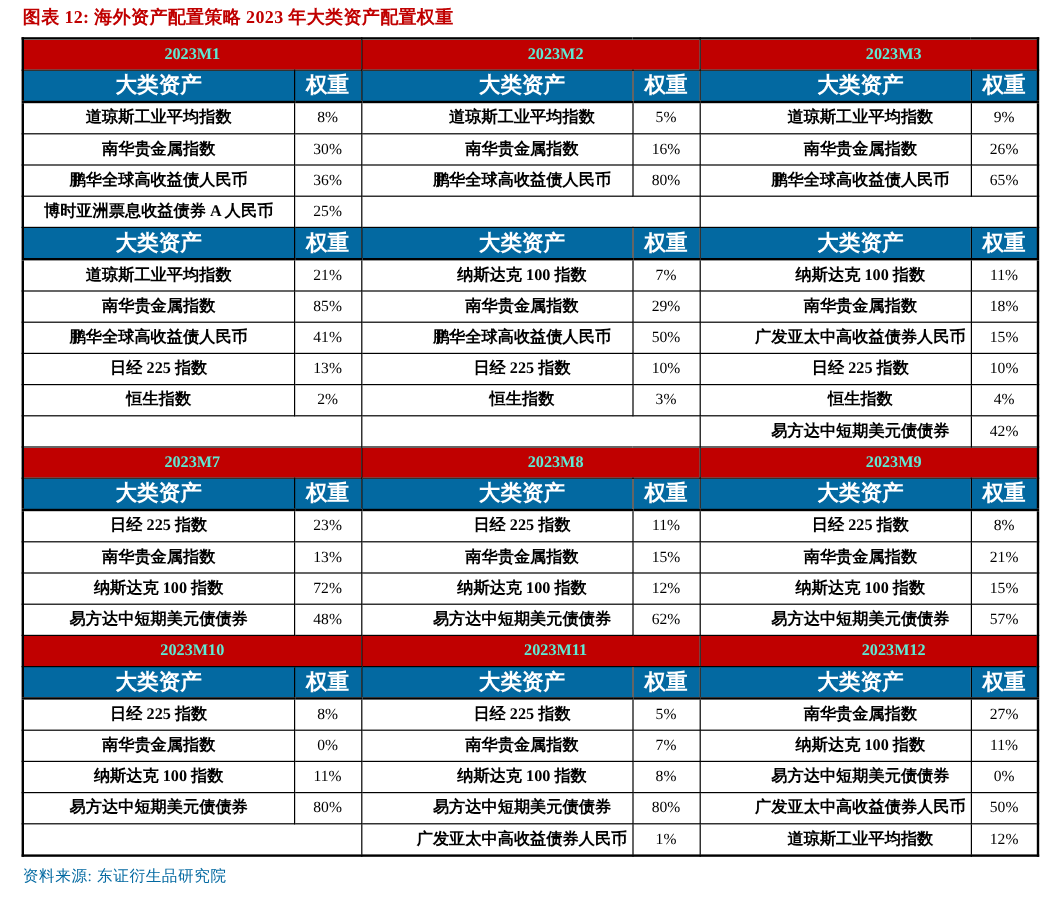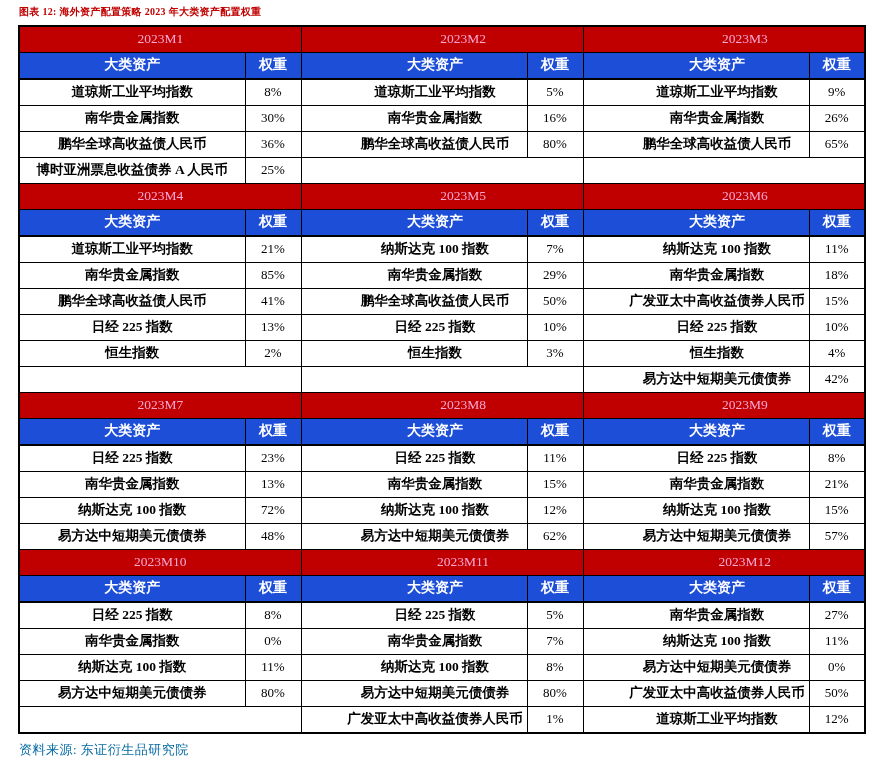--- a/index.html
+++ b/index.html
@@ -3,40 +3,40 @@
 <meta charset="utf-8">
 <style>
   html,body{margin:0;padding:0;background:#ffffff;}
   body{
     width:884px;height:769px;overflow:hidden;
     font-family:"Liberation Serif","DejaVu Serif",serif;
     color:#000;
   }
   .page{padding:5px 18px 0 18px;}
   .title{
-    color:#C00000;font-weight:bold;font-size:10px;line-height:1.25;
+    color:#C00000;font-weight:bold;font-size:15px;line-height:1.25;
     margin:1px 0 6px 1px;letter-spacing:0.3px;
   }
   table.alloc{
     border-collapse:collapse;table-layout:fixed;width:848px;
     border:2px solid #000;
   }
   col.c-asset{width:226px;}
   col.c-weight{width:56px;}
   td{
     border:1px solid #000;height:25px;padding:0 2px;
     text-align:center;vertical-align:middle;
     font-size:13.5px;white-space:nowrap;overflow:hidden;
   }
   td.gb{border-left:1.8px solid #000;padding-left:44px;}
   .month-cell{
-    background:#C00000;color:#f9a8d4;font-weight:normal;font-size:13.5px;
+    background:#C00000;color:#5eead4;font-weight:bold;font-size:13.5px;
   }
   .sub-asset,.sub-weight{
-    background:#1d4ed8;color:#ffffff;font-weight:bold;font-size:14px;
+    background:#0369a1;color:#ffffff;font-weight:bold;font-size:18px;
     border-bottom:2.4px solid #000;
   }
   .asset-cell{font-size:13.5px;font-weight:bold;}
   .weight-cell{font-size:13px;}
   .empty-cell{background:#ffffff;}
   .source{
     margin:7px 0 0 1px;color:#0369a1;font-size:13px;letter-spacing:0.5px;
   }
 </style>
 </head>
@@ -92,25 +92,20 @@
           <td class="asset-cell gb">鹏华全球高收益债人民币</td>
           <td class="weight-cell">65%</td>
         </tr>
         <tr>
           <td class="asset-cell">博时亚洲票息收益债券 A 人民币</td>
           <td class="weight-cell">25%</td>
           <td colspan="2" class="empty-cell gb"></td>
           <td colspan="2" class="empty-cell gb"></td>
         </tr>
         <tr>
-          <td colspan="2" class="month-cell">2023M4</td>
-          <td colspan="2" class="month-cell gb">2023M5</td>
-          <td colspan="2" class="month-cell gb">2023M6</td>
-        </tr>
-        <tr>
           <td class="sub-asset">大类资产</td>
           <td class="sub-weight">权重</td>
           <td class="sub-asset gb">大类资产</td>
           <td class="sub-weight">权重</td>
           <td class="sub-asset gb">大类资产</td>
           <td class="sub-weight">权重</td>
         </tr>
         <tr>
           <td class="asset-cell">道琼斯工业平均指数</td>
           <td class="weight-cell">21%</td>

